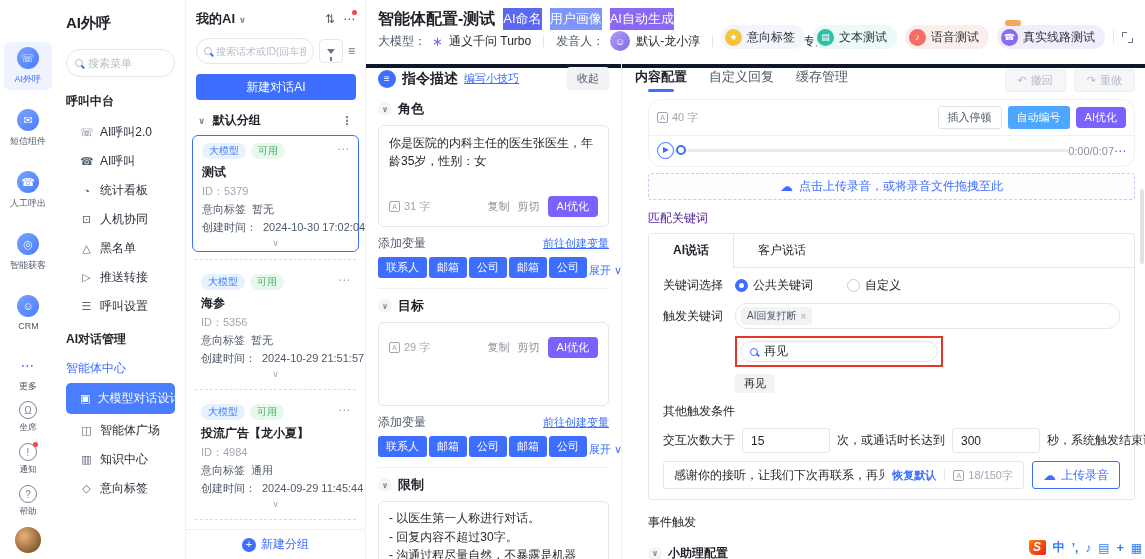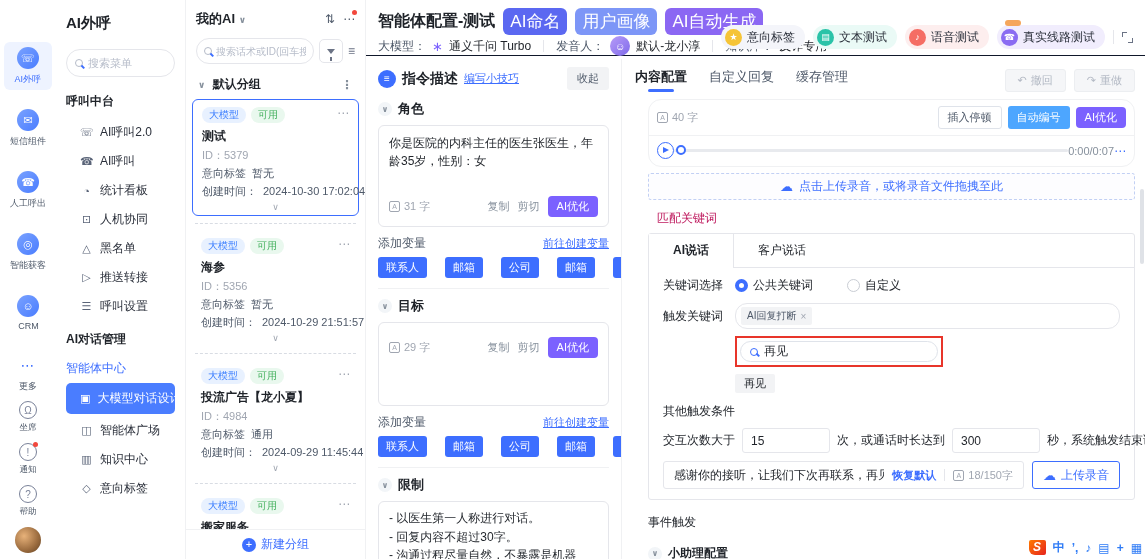--- a/index.html
+++ b/index.html
@@ -61,24 +61,24 @@
 .card .ttl{font-size:12px;font-weight:bold;color:#1f2329;margin:2px 0 3px}
 .card .cid{color:#a0a6b1;font-size:11px;margin-bottom:3px}
 .card .meta{color:#4e5969;font-size:11px;margin-bottom:3px;white-space:nowrap}
 .card .meta b{font-weight:normal;color:#4e5969;margin-right:6px}
 .card .cchev{text-align:center;color:#a0a6b1;font-size:9px;line-height:10px;cursor:pointer}
 .dash-sep{border-top:1px dashed #d8dce3;margin:7px 3px}
 .lp-foot{position:absolute;bottom:0;left:0;width:100%;height:30px;border-top:1px solid #f0f1f3;display:flex;align-items:center;justify-content:center;gap:5px;color:#3d6eff;background:#fff;cursor:pointer}
 .plus-c{width:14px;height:14px;border-radius:50%;background:#3d6eff;color:#fff;font-size:11px;line-height:13px;text-align:center}
 
 .main{position:absolute;left:366px;top:0;right:0;height:559px;background:#fff}
-.m-head{position:relative;height:56px;border-bottom:1px solid #0f172a;padding:8px 12px 0 12px}
+.m-head{position:relative;height:68px;border-bottom:4px solid #0f172a;padding:8px 12px 0 12px}
 .m-title-row{display:flex;align-items:center;gap:8px}
 .m-title{font-size:16px;font-weight:bold}
-.htag{font-size:17px;color:#fff;border-radius:6px;padding:2px 7px;cursor:pointer}
+.htag{font-size:13px;color:#fff;border-radius:0;padding:2px 0;cursor:pointer}
 .htag.t1{background:#5b68f1}.htag.t2{background:#7d96f7}.htag.t3{background:#8b67f3}
 .m-sub{display:flex;align-items:center;gap:6px;margin-top:1px;color:#4e5969;font-size:12px}
 .m-sub .v{color:#1f2329}
 .m-sub .sep{width:1px;height:12px;background:#e5e6eb;margin:0 6px}
 .sp-avatar{width:20px;height:20px;border-radius:50%;background:linear-gradient(135deg,#b79bf8,#7f6bea);color:#fff;font-size:10px;display:flex;align-items:center;justify-content:center}
 .spark{color:#7b61ff;font-size:13px}
 .m-actions{position:absolute;right:12px;top:25px;display:flex;align-items:center;gap:8px}
 .pill{height:24px;border-radius:12px;display:flex;align-items:center;gap:5px;padding:0 10px 0 4px;font-size:12px;color:#2a2f3a;cursor:pointer;position:relative}
 .pill .pic{width:17px;height:17px;border-radius:50%;color:#fff;font-size:9px;display:flex;align-items:center;justify-content:center}
 .pill.p1{background:#f4f5fa}.pill.p1 .pic{background:#f5c437}
@@ -101,21 +101,21 @@
 .chev-c{width:14px;height:14px;border-radius:50%;background:#f2f5f8;color:#86909c;font-size:8px;display:flex;align-items:center;justify-content:center;cursor:pointer}
 .editor{border:1px solid #e5e6eb;border-radius:6px;padding:8px 10px 6px;position:relative}
 .editor .txt{font-size:12px;line-height:18px;color:#1f2329}
 .editor .foot{display:flex;align-items:center;margin-top:6px}
 .cnt{display:flex;align-items:center;gap:4px;color:#a0a6b1;font-size:11px}
 .cbox{width:11px;height:11px;border:1px solid #a0a6b1;border-radius:2px;font-size:7px;line-height:10px;text-align:center;color:#a0a6b1}
 .gr-act{margin-left:auto;display:flex;align-items:center;gap:8px;color:#86909c;font-size:11px}
 .gr-act span{cursor:pointer}
 .btn-ai{background:#7b61ff;color:#fff;border:none;border-radius:4px;font-size:11px;padding:3px 9px;cursor:pointer}
 .varrow{display:flex;align-items:center;justify-content:space-between;margin:8px 0 5px;color:#4e5969}
-.varbtns{display:flex;align-items:flex-start;gap:18px;flex-wrap:nowrap}
+.varbtns{display:flex;align-items:flex-end;gap:2px;flex-wrap:nowrap}
 .btn-var{background:#3d6eff;color:#fff;border:none;border-radius:3px;font-size:11px;padding:3px 8px;white-space:nowrap;cursor:pointer}
 .expand{color:#3d6eff;font-size:11px;margin-left:auto;cursor:pointer;white-space:nowrap}
 .divider{border-top:1px solid #f0f1f3;margin:10px 0 2px}
 .var-token{color:#3d6eff}
 .limit-box{border:1px solid #e5e6eb;border-radius:6px;padding:7px 10px;font-size:12px;line-height:18.5px;color:#1f2329;height:118px;overflow:hidden}
 
 .cfg{position:absolute;left:256px;top:59px;right:0;bottom:0;padding:6px 10px 0 13px;overflow:hidden}
 .cfg-tabs{display:flex;align-items:center;gap:22px;height:30px;position:relative}
 .ctab{font-size:13px;color:#4e5969;cursor:pointer;position:relative;padding-bottom:6px}
 .ctab.active{color:#1f2329;font-weight:bold}
@@ -131,21 +131,21 @@
 .player{display:flex;align-items:center;gap:0;padding:6px 8px 7px}
 .play-b{width:17px;height:17px;border:1.6px solid #3d6eff;border-radius:50%;position:relative;cursor:pointer;flex:none}
 .play-b:after{content:"";position:absolute;left:5px;top:3.5px;border-left:6px solid #3d6eff;border-top:3.5px solid transparent;border-bottom:3.5px solid transparent}
 .track{flex:1;height:3px;background:#e8eaee;border-radius:2px;position:relative;cursor:pointer}
 .knob{position:absolute;left:2px;top:-4px;width:10px;height:10px;border:2px solid #3d6eff;background:#fff;border-radius:50%}
 .ptime{color:#86909c;font-size:11px;white-space:nowrap}
 .pmore{color:#3d6eff;cursor:pointer}
 .upload{margin-top:6px;border:1px dashed #c2d0f4;border-radius:3px;background:#fdfdff;height:27px;display:flex;align-items:center;justify-content:center;gap:6px;color:#3d6eff;cursor:pointer}
 .cloud{position:relative;font-size:13px;color:#3d6eff;line-height:1}
 .cloud i{position:absolute;left:50%;top:4px;transform:translateX(-50%);font-style:normal;font-size:7px;font-weight:bold}
-.sec-label{margin:10px 9px 6px;color:#be185d}
+.sec-label{margin:10px 0 6px;color:#4c1d95}
 .kwbox{border:1px solid #e5e6eb;border-radius:3px}
 .kwtabs{display:flex;border-bottom:1px solid #e5e6eb}
 .kwtab{padding:8px 24px;font-size:12px;color:#1f2329;cursor:pointer}
 .kwtab.active{border-right:1px solid #e5e6eb;font-weight:bold;margin-bottom:-1px;background:#fff}
 .kwrow{display:flex;align-items:center;padding:9px 14px 0}
 .kwlabel{width:72px;color:#1f2329;flex:none}
 .radio{display:flex;align-items:center;gap:5px;margin-right:34px;cursor:pointer;color:#1f2329}
 .rdot{width:13px;height:13px;border-radius:50%;border:1px solid #c9cdd4;background:#fff}
 .rdot.on{border:4px solid #3d6eff}
 .trig-input{flex:1;height:26px;border:1px solid #e5e6eb;border-radius:12px;display:flex;align-items:center;padding:0 5px;gap:4px}
@@ -290,20 +290,21 @@
     <div class="lp-search-row">
       <div class="lp-search">
         <span class="mag" style="border-color:#b6bcc9"></span>
         <input placeholder="搜索话术或ID(回车搜索)" style="">
       </div>
       <span class="funnel">
           <span class="funnel-ic"></span>
         </span>
       <span class="hamb">≡</span>
     </div>
+    <button class="btn-new">新建对话AI</button>
     <div class="group-row">
       <span><span class="chev">∨</span> <span>默认分组</span></span>
       <span class="vdots">⋮</span>
     </div>
     <div class="cards">
 
       <div class="card selected">
         <div class="tagrow">
             <span class="tag-b">大模型</span>
             <span class="tag-g">可用</span>

